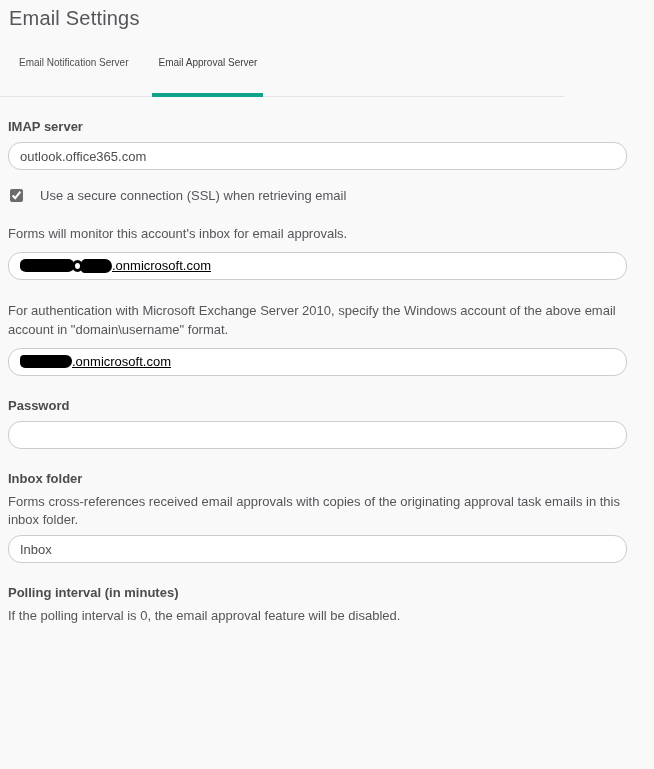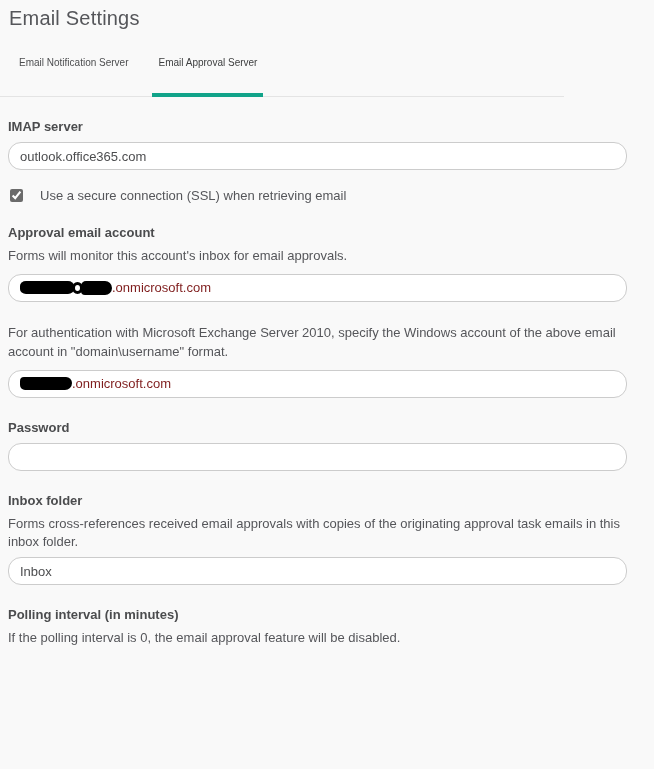--- a/index.html
+++ b/index.html
@@ -98,21 +98,21 @@
   .redaction.r1 { width: 54px; }
   .redaction.ring {
     width: 11px; height: 12px;
     background: transparent;
     border: 3.5px solid #000;
     border-radius: 50%;
     margin-left: -2px;
   }
   .redaction.r2 { width: 31px; margin-left: -2px; height: 14px; border-radius: 5px 7px 7px 4px; }
   .redaction.r3 { width: 52px; height: 13px; border-radius: 4px 6px 7px 5px; }
-  .redacted-suffix { color: #7f1d1d; }
+  .redacted-suffix { color: #000000; text-decoration: underline; }
   
   .checkbox-row {
     margin-top: 18px;
     display: flex;
     align-items: center;
     padding-left: 2px;
     gap: 8px;
   }
   .checkbox-row input[type="checkbox"] {
     width: 13px; height: 13px;
@@ -145,21 +145,20 @@
       <input class="text-input" type="text" value="outlook.office365.com" style="">
     </div>
 
     <div class="checkbox-row">
       <input type="checkbox" id="ssl" checked="" style="">
       <label for="ssl">Use a secure connection (SSL) when retrieving email</label>
     </div>
 
 
     <div class="field">
-      <span class="field-label">Approval email account</span>
       <div class="field-help">Forms will monitor this account's inbox for email approvals.</div>
       <div class="fake-input">
         <span class="redaction r1"></span>
           <span class="redaction ring"></span>
           <span class="redaction r2"></span>
           <span class="redacted-suffix">.onmicrosoft.com</span>
       </div>
     </div>
 
     <div class="field">

